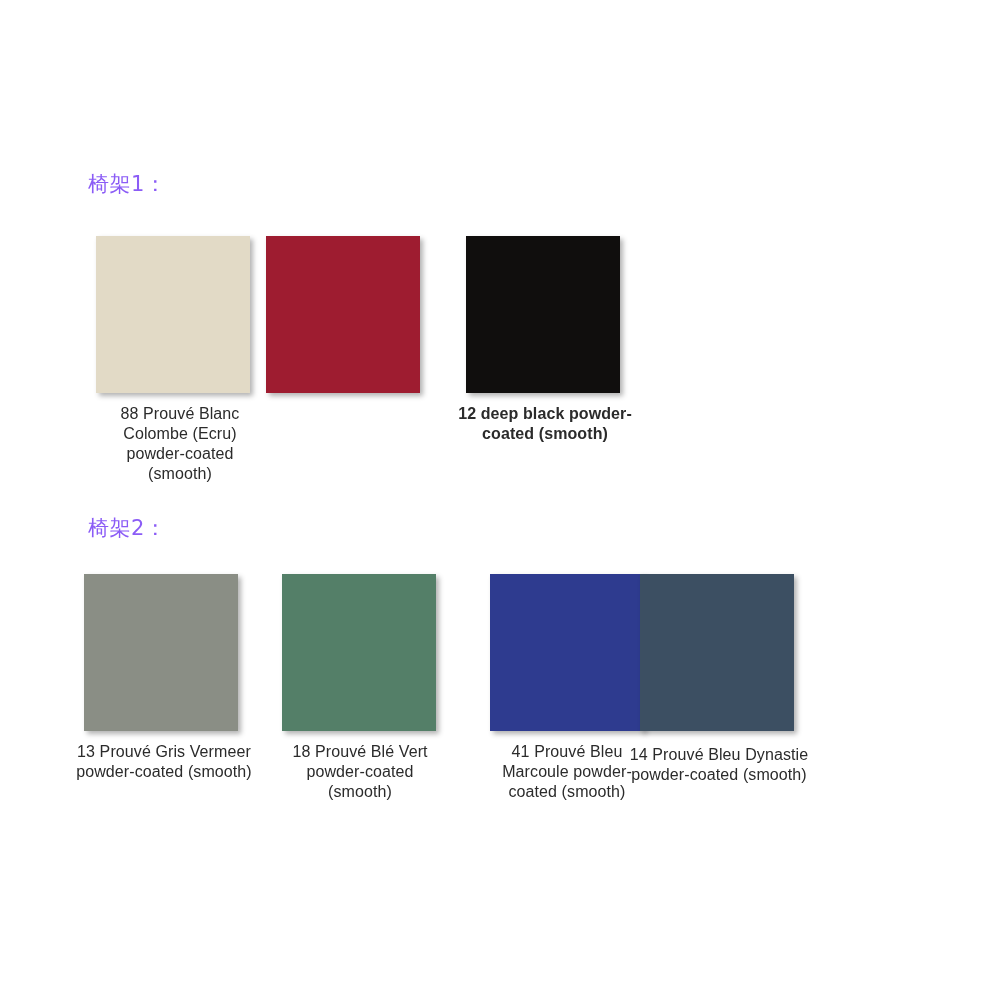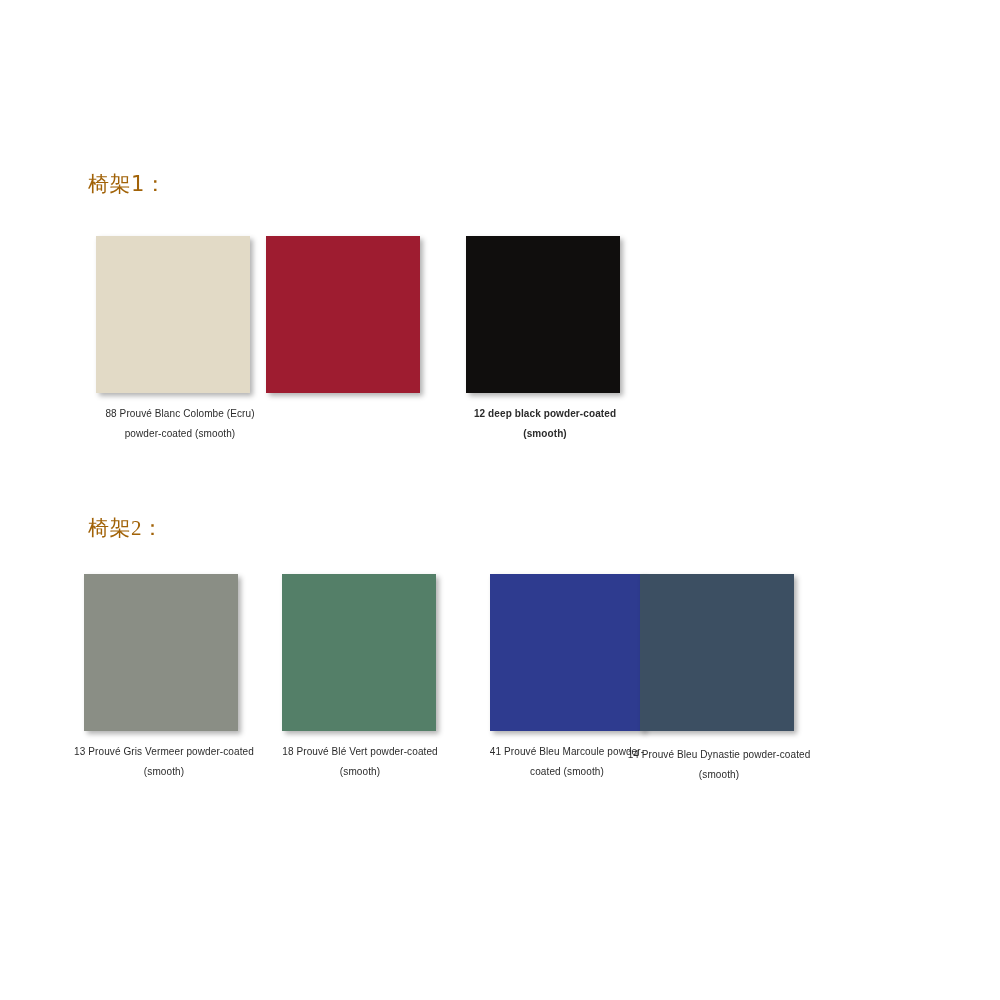--- a/index.html
+++ b/index.html
@@ -24,48 +24,48 @@
     width: 1000px;
     height: 1000px;
   }
 
   
   .group-heading {
     position: absolute;
     font-size: 21px;
     line-height: 1;
     letter-spacing: 0.5px;
-    color: #a16207;
+    color: #8b5cf6;
     font-weight: 400;
     white-space: nowrap;
     font-family: "DejaVu Sans", "Liberation Sans", sans-serif;
   }
   #heading-1 { left: 88px; top: 174px; }
-  #heading-2 { left: 88px; top: 518px; font-family: Liberation Serif, serif; }
+  #heading-2 { left: 88px; top: 518px; }
 
   
   .swatch-group {
     position: absolute;
   }
   #group-1 { left: 0; top: 236px; width: 1000px; }
   #group-2 { left: 0; top: 574px; width: 1000px; }
 
   .swatch-item {
     position: absolute;
     top: 0;
   }
 
   .swatch-chip {
     position: relative;
     box-shadow: 3px 3px 5px rgba(0, 0, 0, 0.30);
   }
 
   .swatch-caption {
     margin-top: 11px;
-    font-size: 10px;
+    font-size: 16px;
     line-height: 20px;
     text-align: center;
     color: #2b2b2b;
     font-family: "Liberation Sans", "DejaVu Sans", sans-serif;
     letter-spacing: 0.1px;
   }
 
   
   #group-1 .swatch-chip { width: 154px; height: 157px; }
   #item-1-0 { left: 96px;  width: 172px; }

